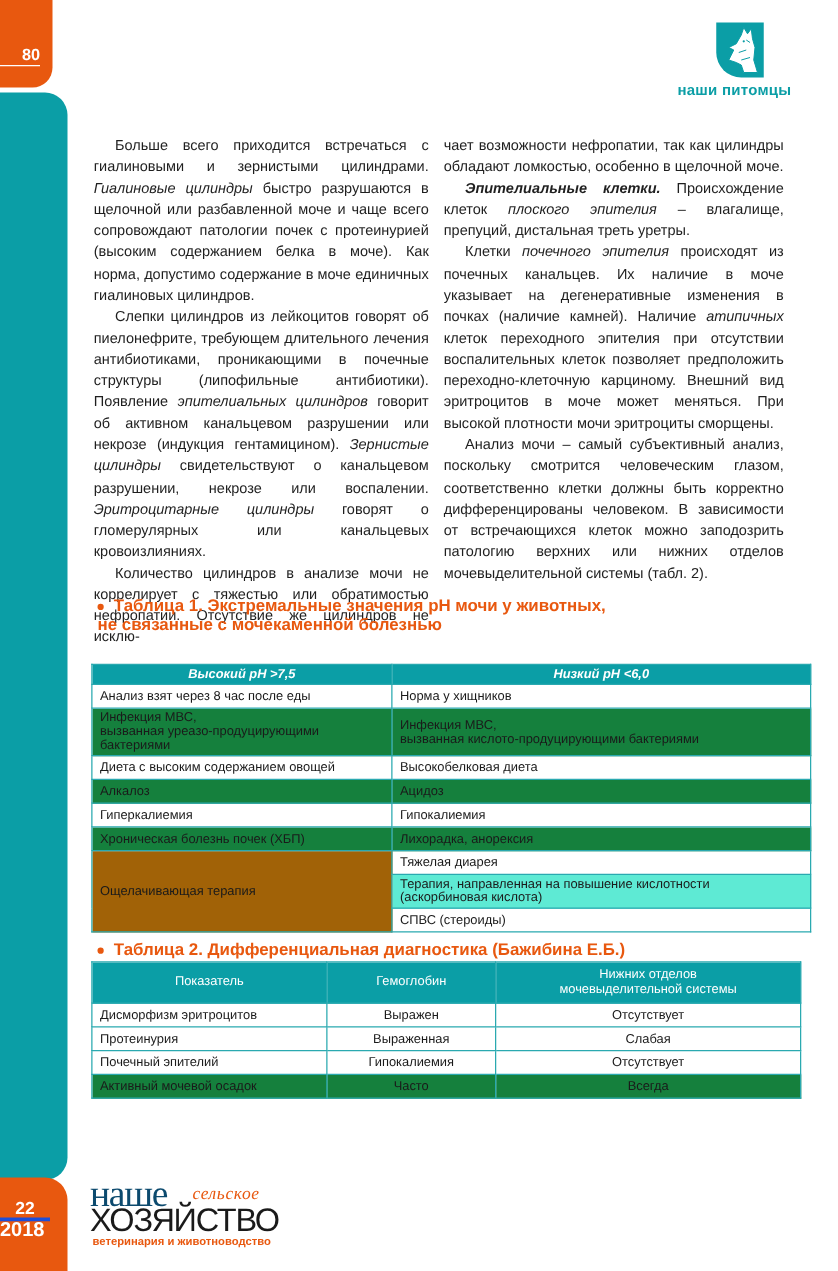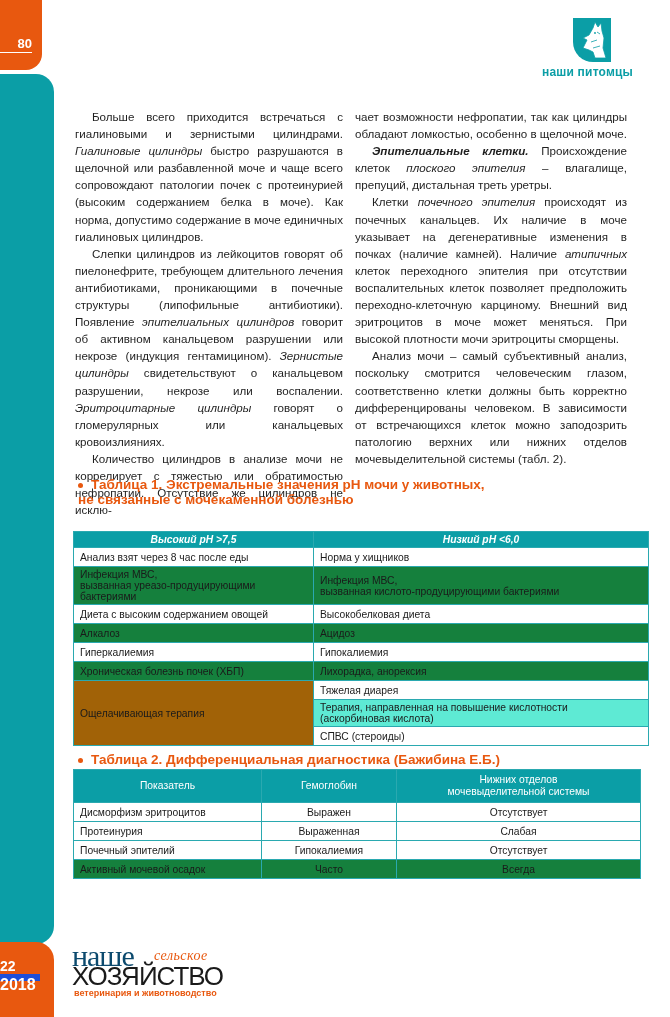--- a/index.html
+++ b/index.html
@@ -4,21 +4,21 @@
 <style>
   * { box-sizing: border-box; margin: 0; padding: 0; }
   html, body { width: 670px; height: 1017px; background: #ffffff; overflow: hidden; }
   body { position: relative; font-family: "Liberation Sans", "DejaVu Sans", sans-serif; color: #1a1a1a; }
 
   
   .band-top { position: absolute; left: 0; top: 0; width: 42px; height: 70px; background: #e8580f; border-bottom-right-radius: 16px; }
   .band-teal { position: absolute; left: 0; top: 74px; width: 54px; height: 870px; background: #0b9ea6; border-top-right-radius: 18px; border-bottom-right-radius: 18px; }
   .band-bottom { position: absolute; left: 0; top: 942px; width: 54px; height: 75px; background: #e8580f; border-top-right-radius: 18px; }
   .page-num { position: absolute; left: 0; top: 36px; width: 32px; text-align: right; color: #fff; font-weight: bold; font-size: 13px; border-bottom: 1px solid #fff; padding-bottom: 1px; }
-  .issue-num { position: absolute; left: 0; top: 958px; width: 40px; text-align: left; color: #fff; font-weight: bold; font-size: 14px; border-bottom: 7px solid #1d4ed8; line-height: 16px; }
+  .issue-num { position: absolute; left: 0; top: 958px; width: 40px; text-align: center; color: #fff; font-weight: bold; font-size: 14px; border-bottom: 3px solid #1d4ed8; line-height: 16px; }
   .issue-year { position: absolute; left: 0; top: 976px; width: 35px; text-align: right; color: #fff; font-weight: bold; font-size: 16px; }
 
   
   .section-logo { position: absolute; left: 573px; top: 18px; width: 38px; height: 44px; background: #0b9ea6; border-bottom-left-radius: 20px; }
   .section-logo svg { width: 38px; height: 44px; }
   .section-label { position: absolute; left: 520px; top: 65px; width: 140px; text-align: center; padding-right: 5px; color: #0b9ea6; font-weight: bold; font-size: 12px; letter-spacing: 0.2px; }
 
   
   .col { position: absolute; top: 108px; width: 268px; font-size: 11.6px; line-height: 17.1px; text-align: justify; color: #1f1f1f; }
   .col-left { left: 75px; }

